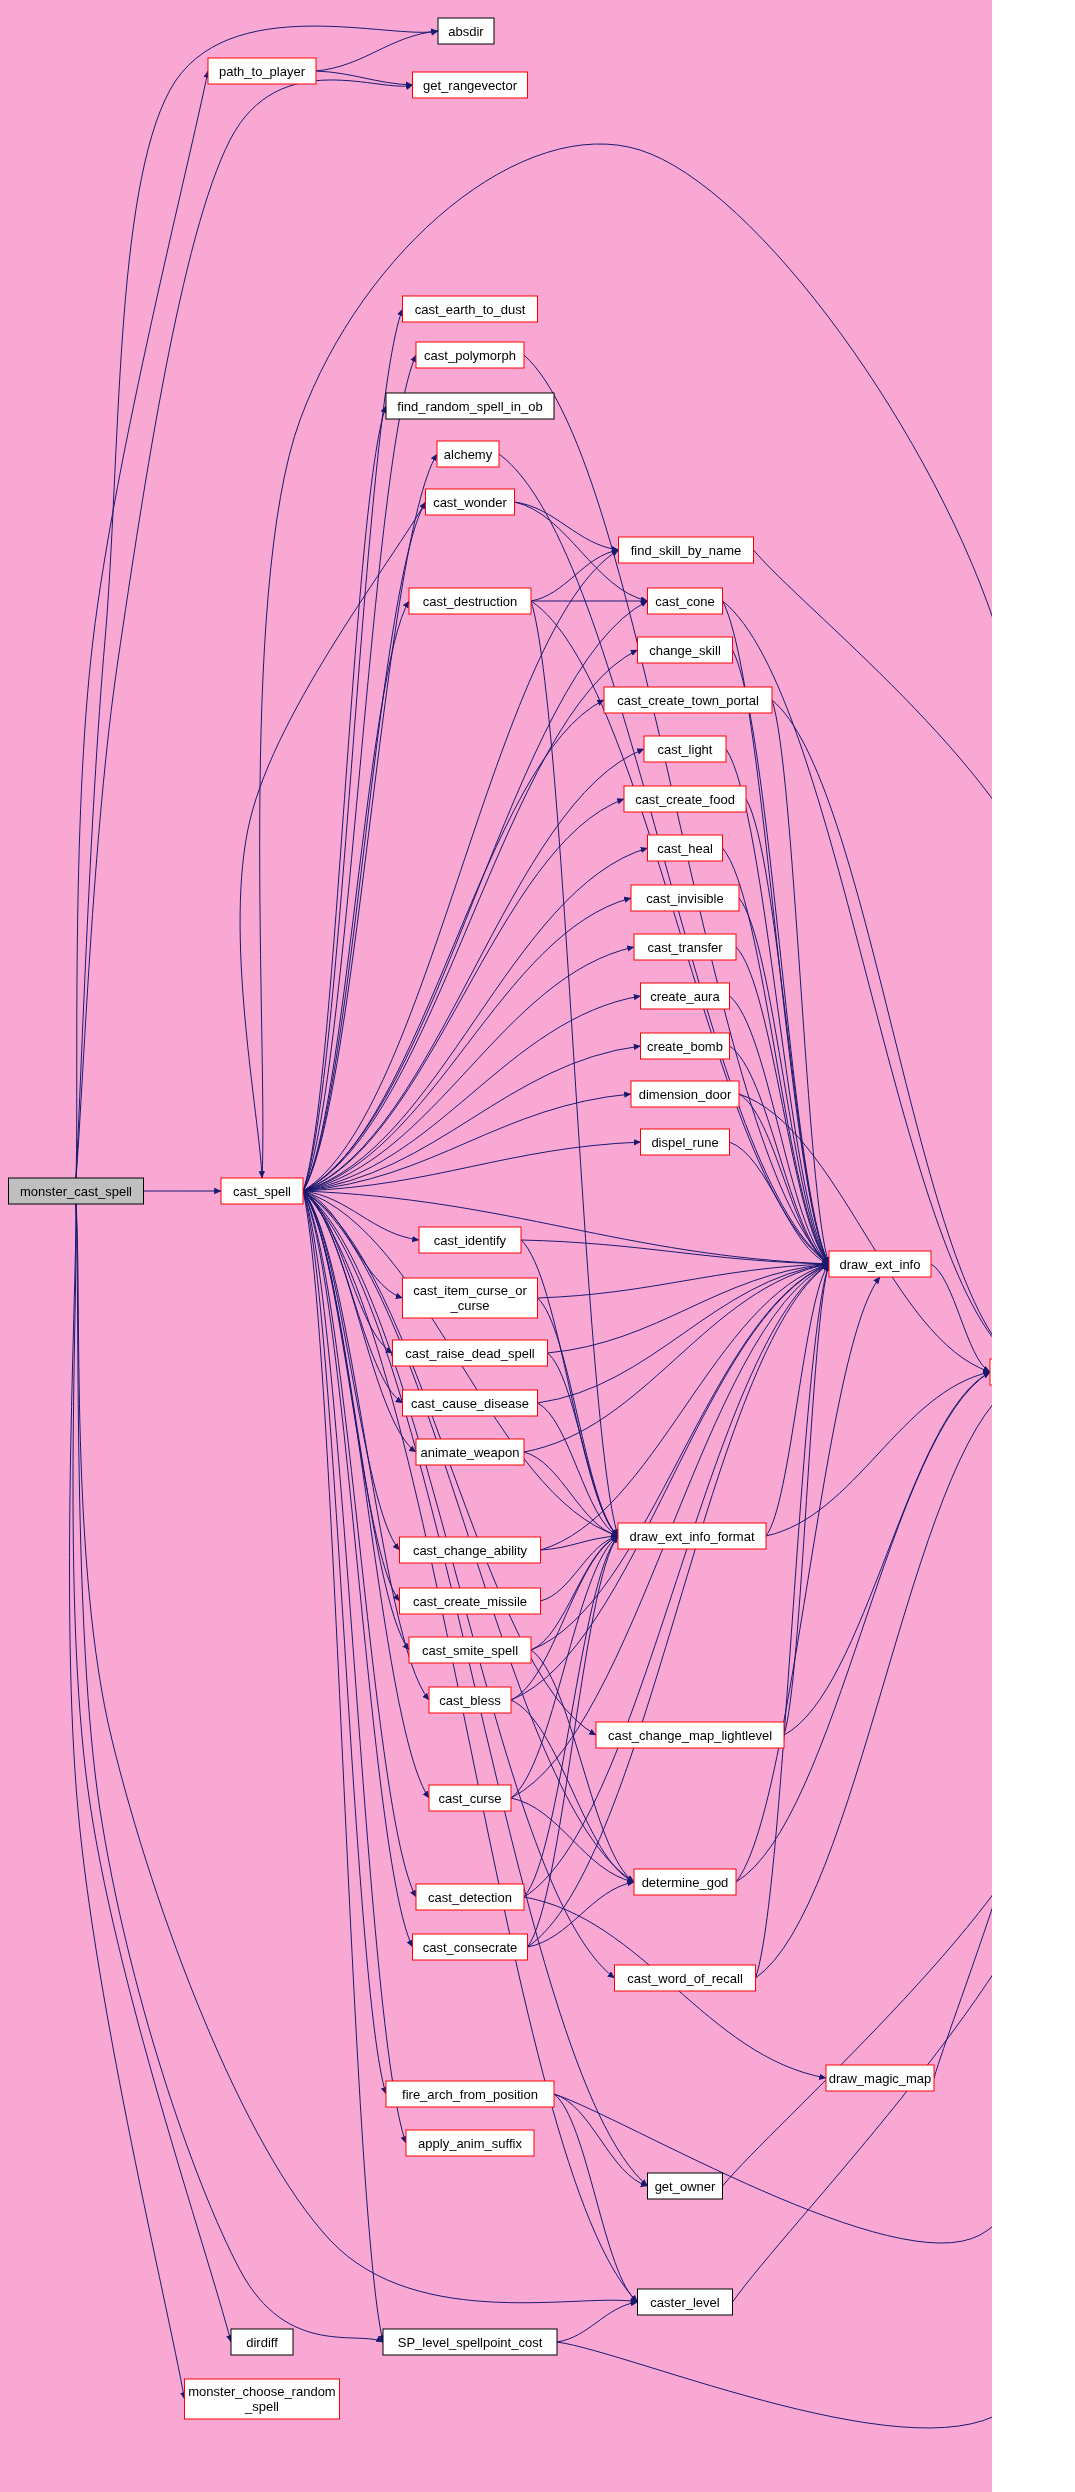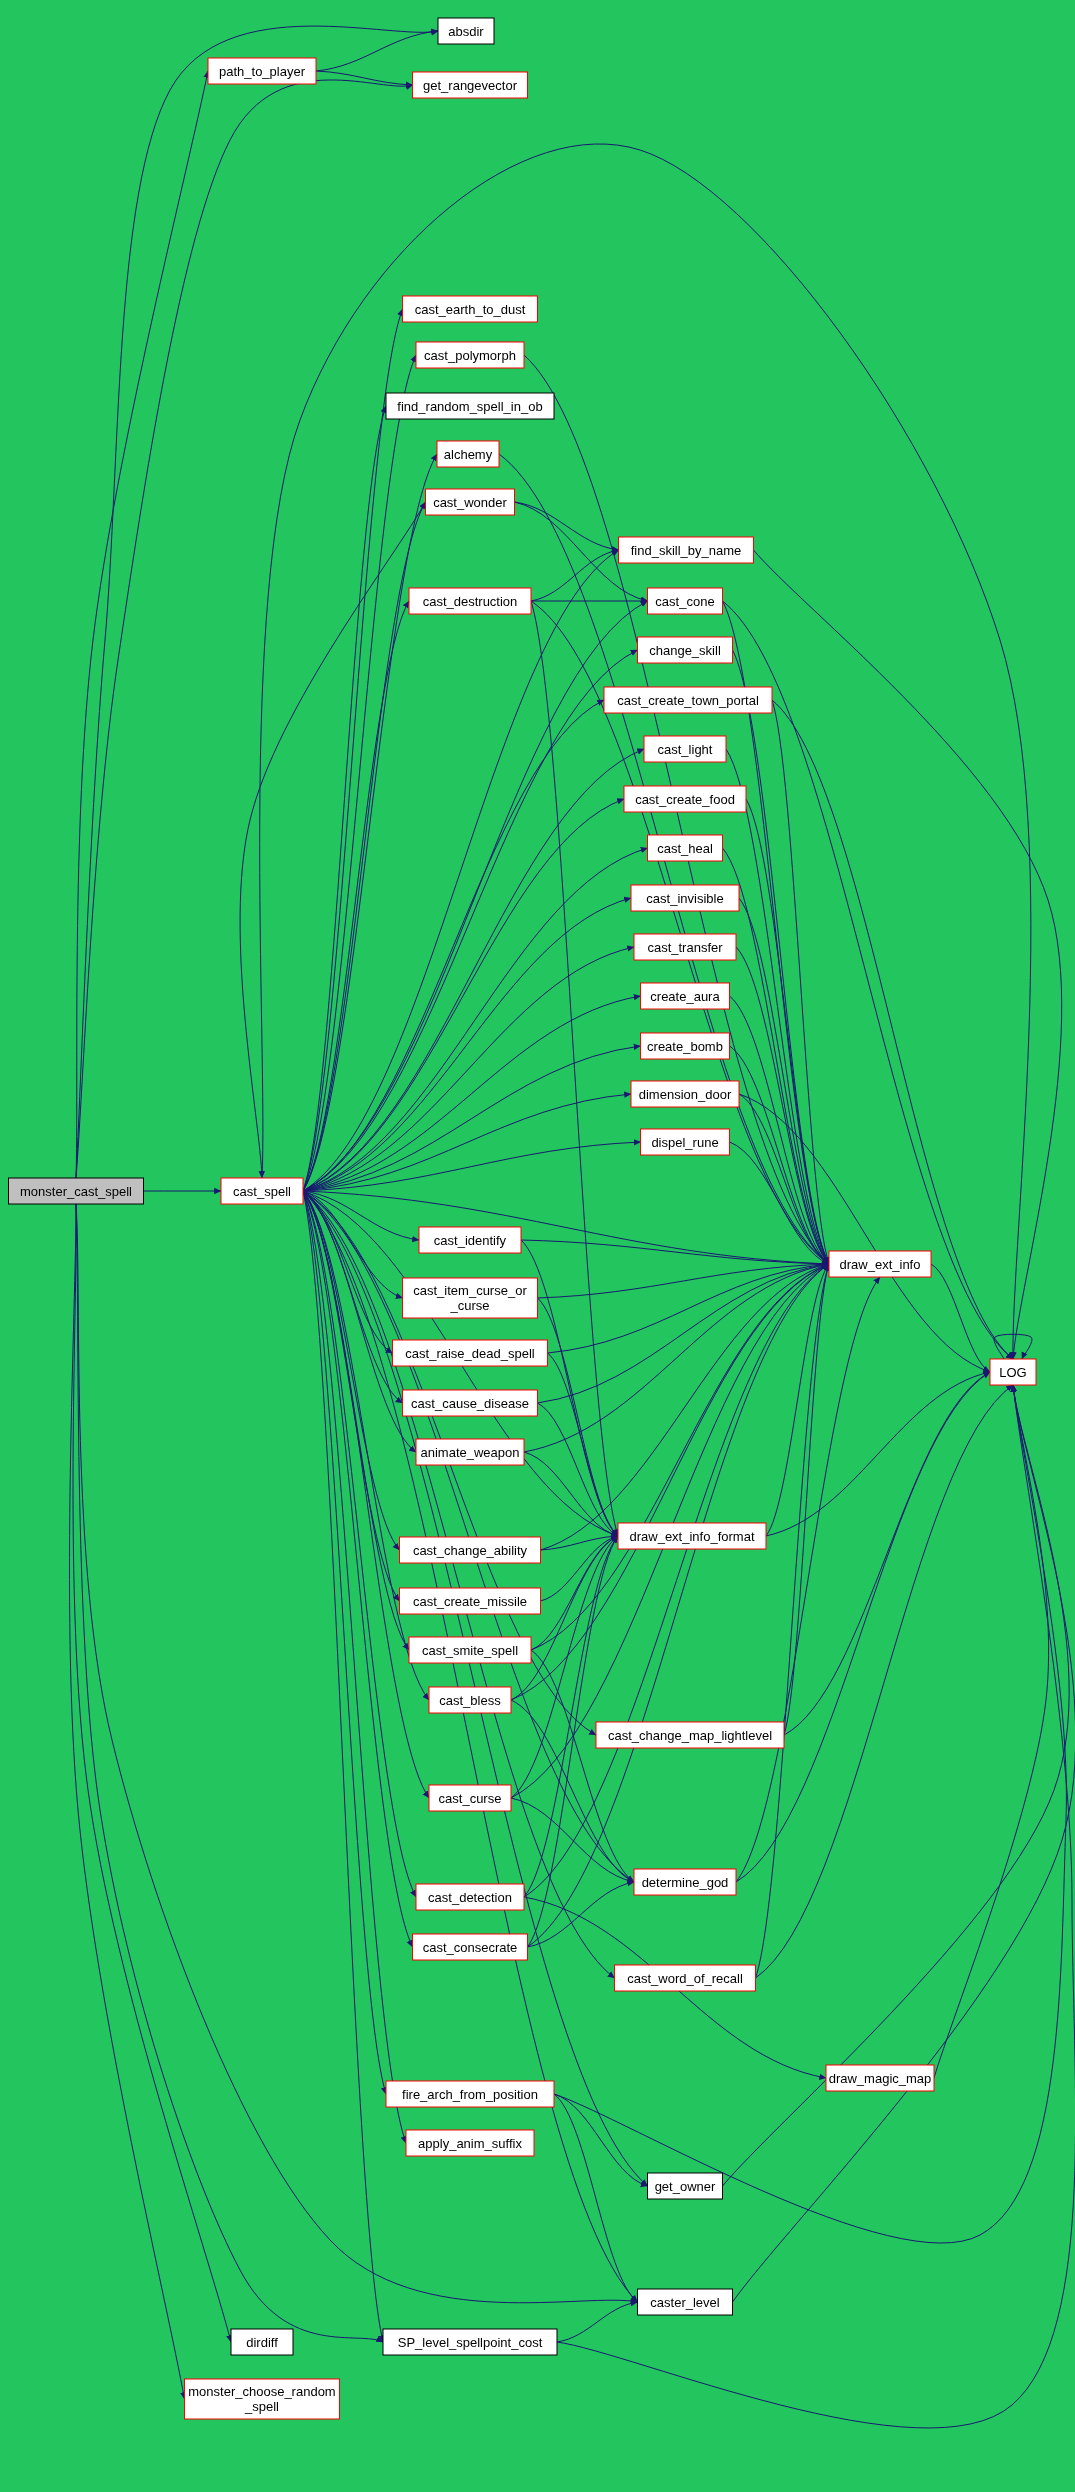--- a/index.html
+++ b/index.html
@@ -1,16 +1,16 @@
 <!DOCTYPE html>
 <html><head>
 <meta charset="utf-8">
 <style>
   html,body{margin:0;padding:0;background:#ffffff;}
-  .graph-wrap{width:1075px;height:2492px;position:relative;background:#22c55e;overflow:hidden;text-decoration:underline;}
+  .graph-wrap{width:992px;height:2492px;position:relative;background:#f9a8d4;overflow:hidden;text-decoration:underline;}
   svg{display:block;}
   .edge{fill:none;stroke:#191970;stroke-width:1;}
   text{font:13px "Liberation Sans","DejaVu Sans",sans-serif;fill:#000000;}
   rect.nb{stroke-width:1;}
   rect.red{fill:#ffffff;stroke:#ff0000;}
   rect.black{fill:#ffffff;stroke:#000000;}
   rect.focus{fill:#bfbfbf;stroke:#000000;}
 </style>
 </head>
 <body>

